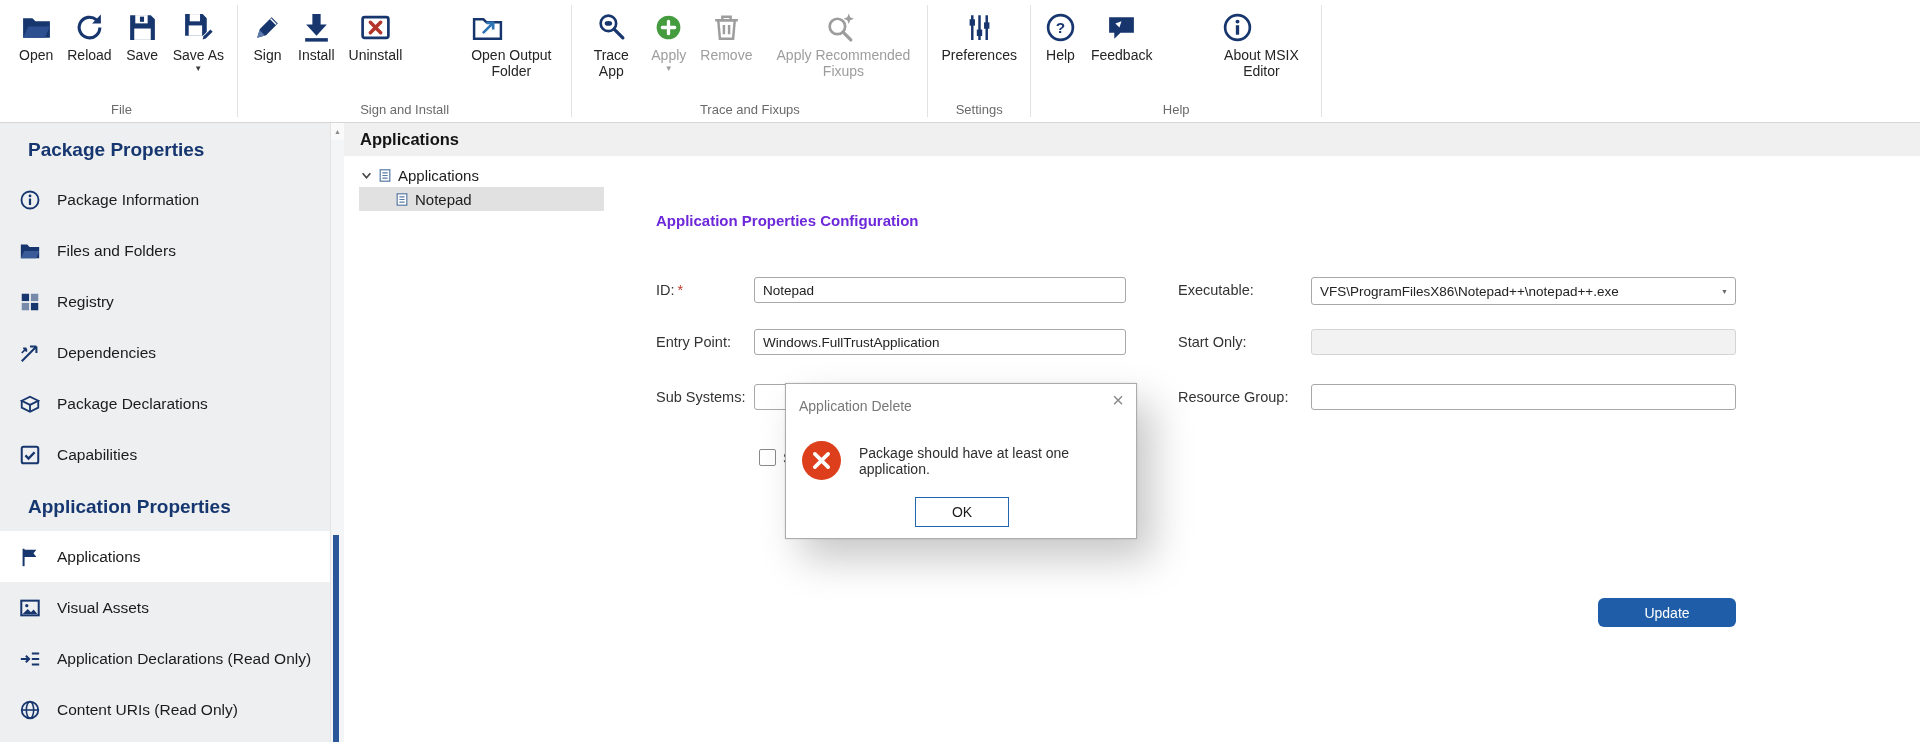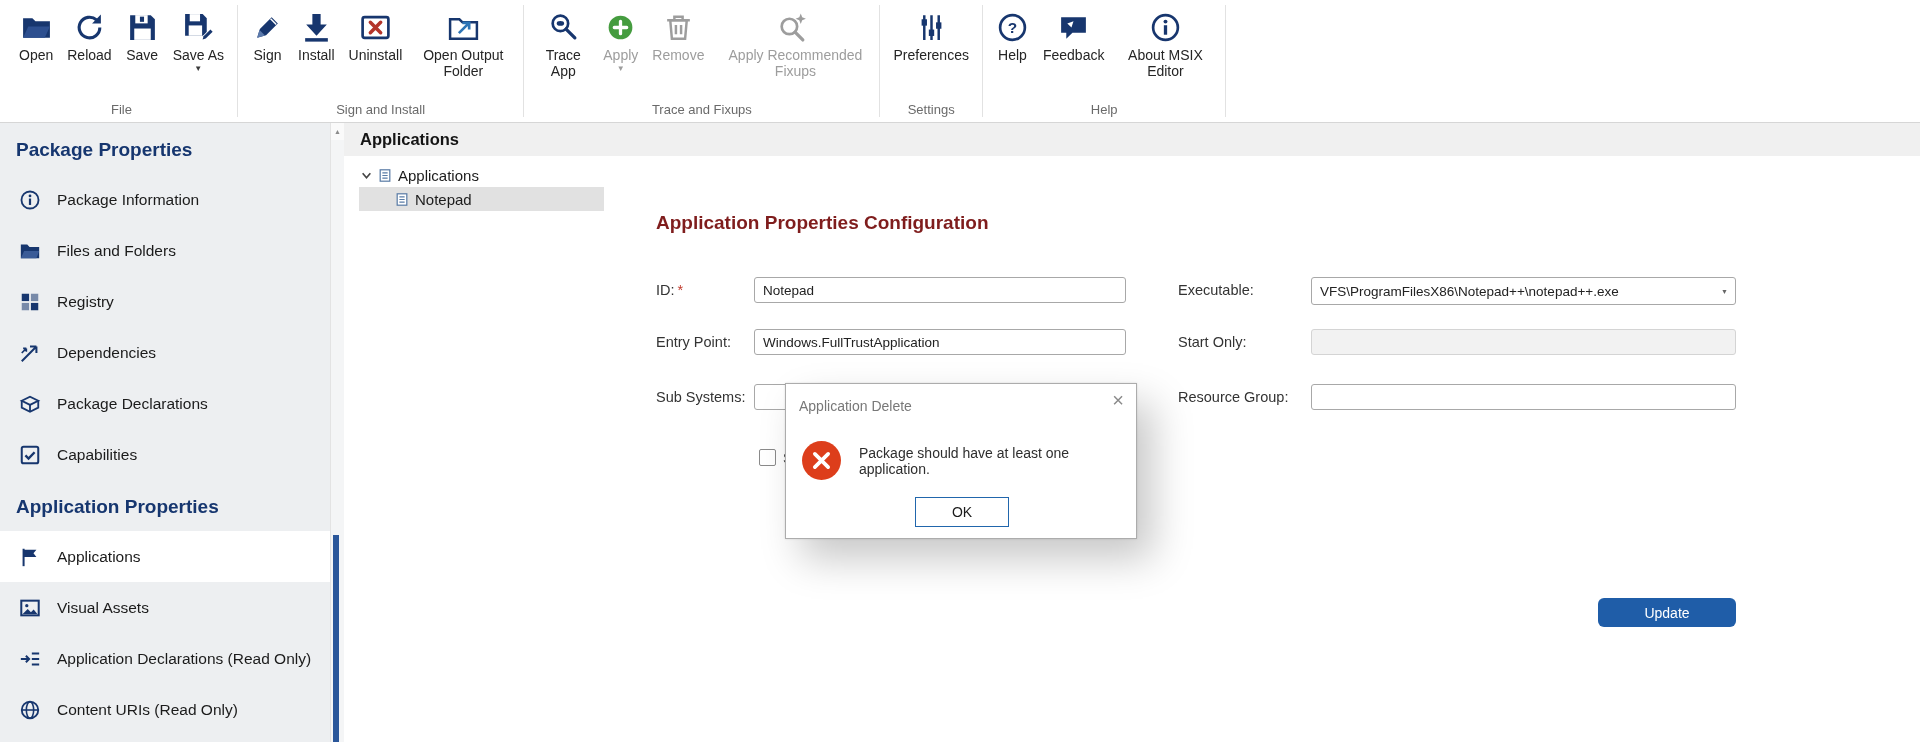--- a/index.html
+++ b/index.html
@@ -12,29 +12,29 @@
   .rbuttons { flex:1; display:flex; align-items:flex-start; padding:7px 6px 0; }
   .rgroup-label { text-align:center; font-size:13px; color:#6a6a6a; padding:2px 4px 5px; white-space:nowrap; }
   .rsep { width:1px; background:#e2e2e2; margin:5px 0; }
   .rbtn { display:flex; flex-direction:column; align-items:center; padding:0 7px; cursor:default; }
   .ricon { height:40px; display:flex; align-items:center; }
   .ricon svg { width:33px; height:33px; }
   .rlabel { font-size:14px; line-height:16px; color:#252525; text-align:center; white-space:normal; }
   .rbtn.disabled .rlabel, .rbtn.disabled .chev { color:#9d9d9d; }
   .chev { font-size:8px; color:#3a3a3a; margin-top:2px; line-height:8px; }
   .narrow .rlabel { max-width:52px; }
-  .w90 .rlabel { max-width:94px; }
+  .w90 .rlabel { max-width:94px;margin-left:48px; }
   .w130 .rlabel { max-width:142px;margin-left:6px; }
 
   
   .workspace { display:flex; height:619px; }
 
   
   .sidebar { width:330px; background:#edeff1; overflow:hidden; flex-shrink:0; }
-  .side-heading { font-size:19px; font-weight:bold; color:#16366f; padding:16px 16px 13px; }
+  .side-heading { font-size:19px; font-weight:bold; color:#16366f; padding:16px 28px 13px; }
   .side-item { display:flex; align-items:center; height:51px; padding-left:18px; font-size:15.5px; color:#1b1b1b; cursor:default; }
   .side-icon { width:24px; height:24px; margin-right:15px; display:flex; align-items:center; justify-content:center; flex-shrink:0; }
   .side-icon svg { width:22px; height:22px; }
   .side-item.selected { background:#fff; }
 
   
   .side-scroll { width:14px; background:#f4f5f6; border-left:1px solid #e3e3e3; position:relative; flex-shrink:0; }
   .scroll-up-btn { height:17px; text-align:center; font-size:7px; color:#8b8b8b; line-height:17px; background:#fafafa; }
   .scroll-thumb { position:absolute; left:2px; width:6px; top:412px; bottom:0; background:#2b579a; }
 
@@ -43,21 +43,21 @@
   .content-header { height:33px; background:#f0f0f0; font-size:16.5px; font-weight:bold; color:#141414; display:flex; align-items:center; padding-left:16px; }
   .content-body { flex:1; position:relative; }
 
   
   .tree { position:absolute; left:15px; top:7px; width:245px; }
   .tree-row { display:flex; align-items:center; height:24px; font-size:15px; color:#1c1c1c; gap:6px; }
   .tree-row.root { padding-left:2px; }
   .tree-row.child { padding-left:36px; background:#e1e1e1; }
 
   
-  .form-title { position:absolute; left:312px; top:56px; font-size:19px; font-weight:bold; color:#7f1d1d; }
+  .form-title { position:absolute; left:312px; top:56px; font-size:15px; font-weight:bold; color:#6d28d9; }
   .flabel { position:absolute; height:26px; line-height:26px; font-size:14.5px; color:#333; white-space:nowrap;text-align:right; }
   .req { color:#c0392b; margin-left:3px; }
   .finput { position:absolute; height:26px; border:1px solid #a8a8a8; border-radius:3px; font-size:13.5px; padding:0 8px; font-family:inherit; color:#222; background:#fff; }
   .finput:disabled { background:#f2f2f2; border-color:#d4d4d4; }
   .combo { position:absolute; height:28px; border:1px solid #a8a8a8; border-radius:3px; background:#fff; display:flex; align-items:center; padding:0 22px 0 8px; font-size:13.5px; color:#222; white-space:nowrap; overflow:hidden; }
   .combo-arrow { position:absolute; right:7px; top:50%; transform:translateY(-50%); font-size:7px; color:#666; }
   .checkbox { position:absolute; width:17px; height:17px; border:1px solid #8a8a8a; background:#fff; border-radius:2px; }
   .cb-label { position:absolute; font-size:14.5px; color:#333; }
 
   .update-btn { position:absolute; left:1254px; top:442px; width:138px; height:29px; background:#1f5da8; color:#fff; font-size:14px; border:none; border-radius:6px; font-family:inherit; cursor:default; }

